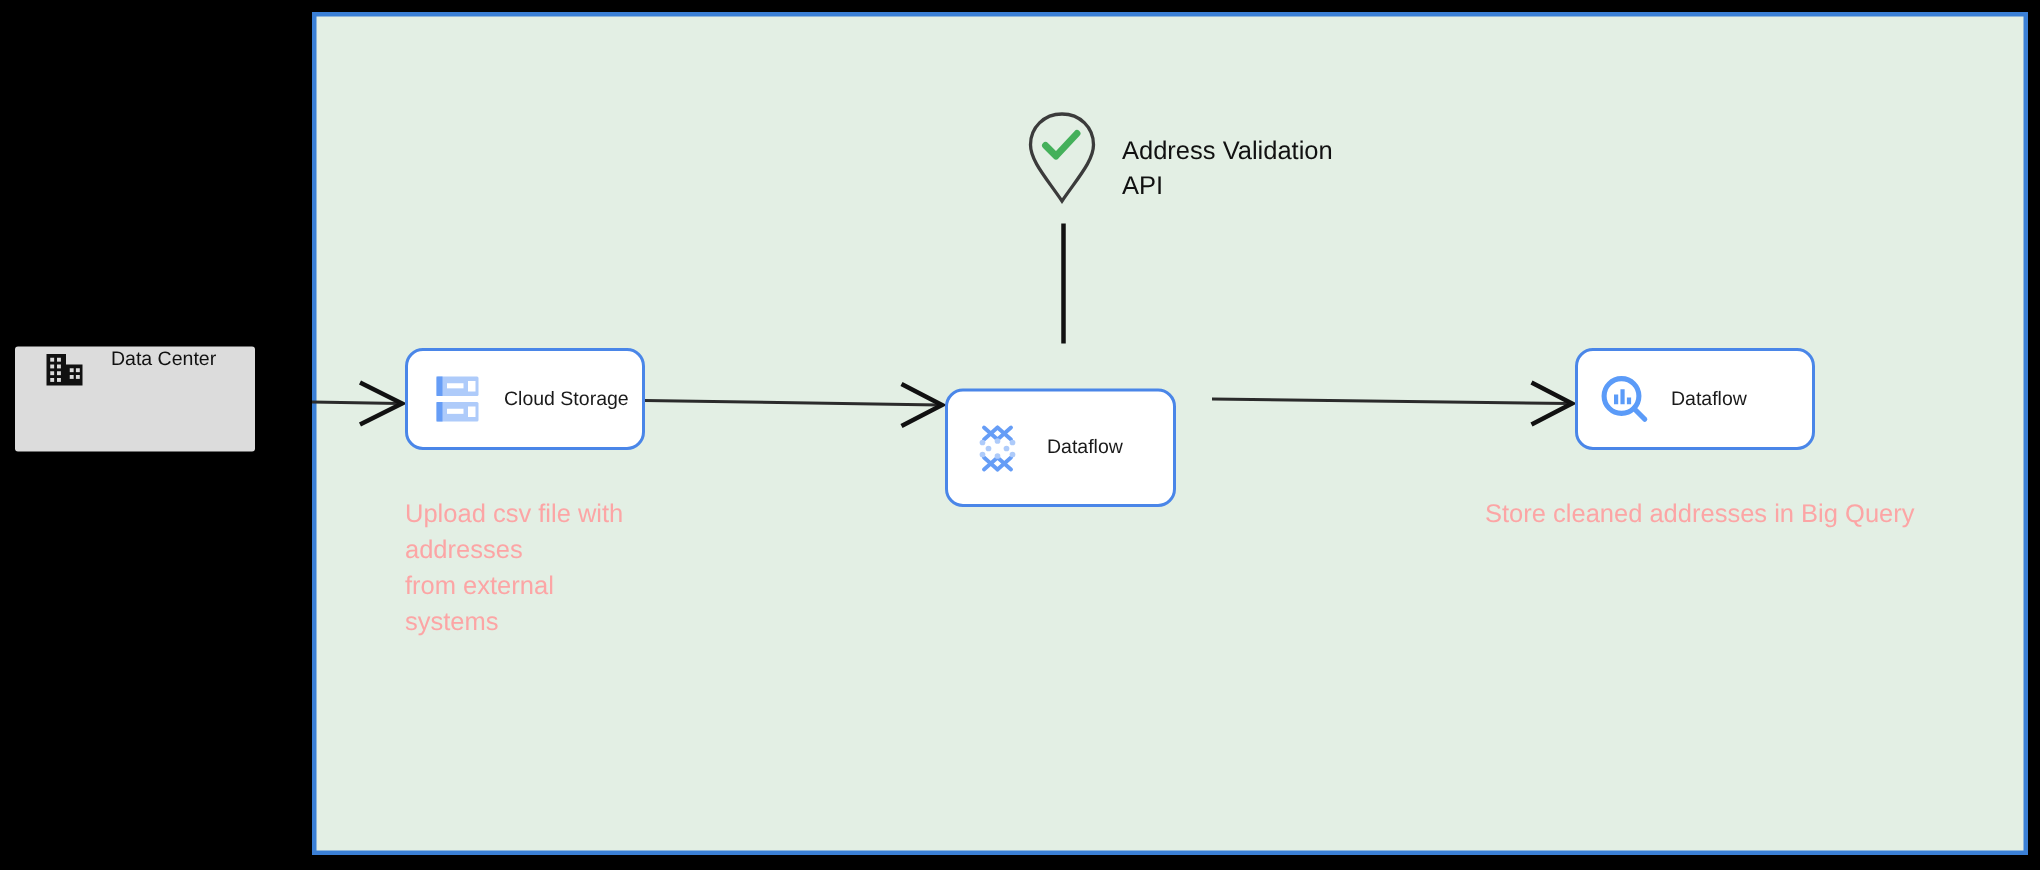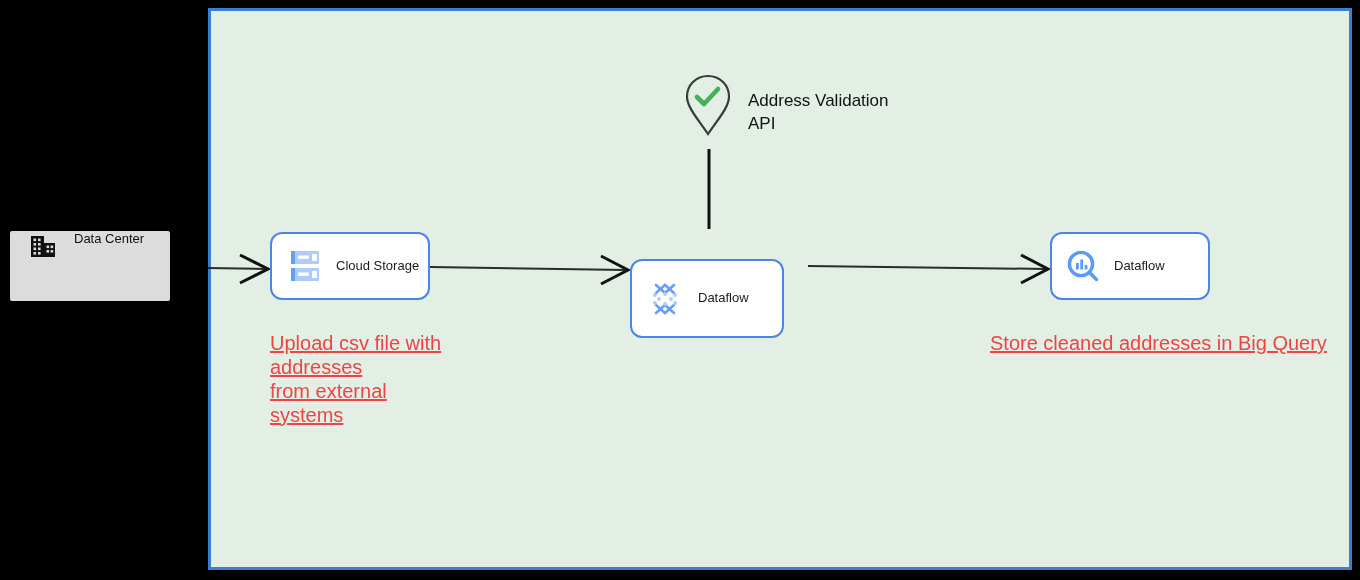--- a/index.html
+++ b/index.html
@@ -113,25 +113,24 @@
   .wires {
     position: absolute;
     left: 0; top: 0;
     width: 1360px; height: 580px;
     pointer-events: none;
   }
 
   
   .caption {
     position: absolute;
-    font-size: 20px;
-    color: #ef4444;
+    font-size: 17px;
+    color: #fca5a5;
     line-height: 24px;
     white-space: pre-line;
-    text-decoration: underline;
   }
   .cap-storage  { left: 270px; top: 331px; width: 220px; }
   .cap-dataflow { left: 570px; top: 331px; width: 360px; }
   .cap-bigquery { left: 990px; top: 331px; width: 400px; }
 </style>
 </head>
 <body>
 
 <div id="canvas">
 

